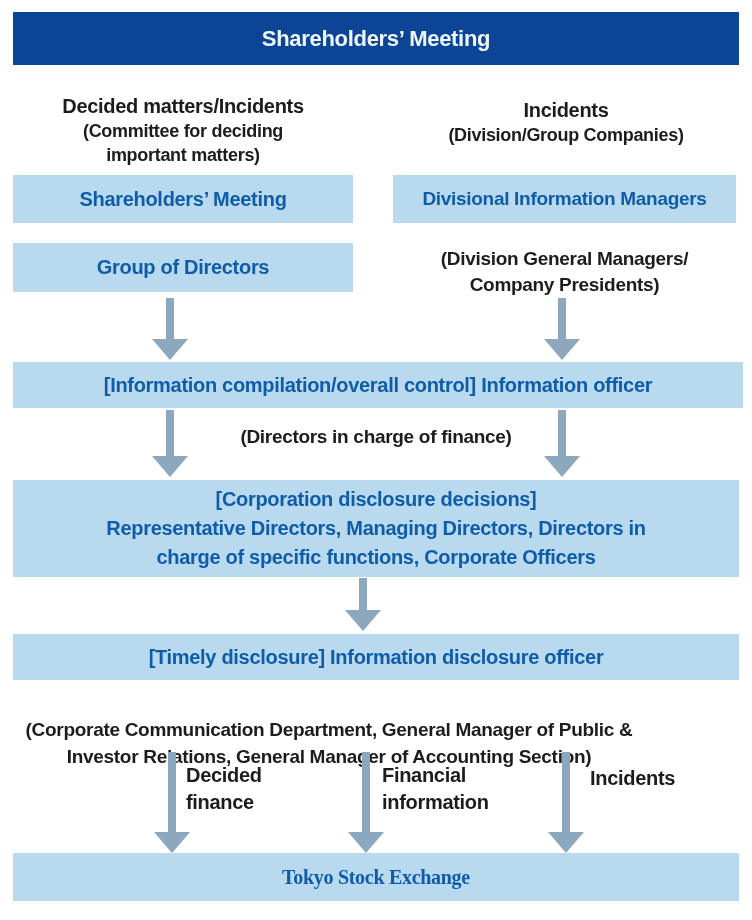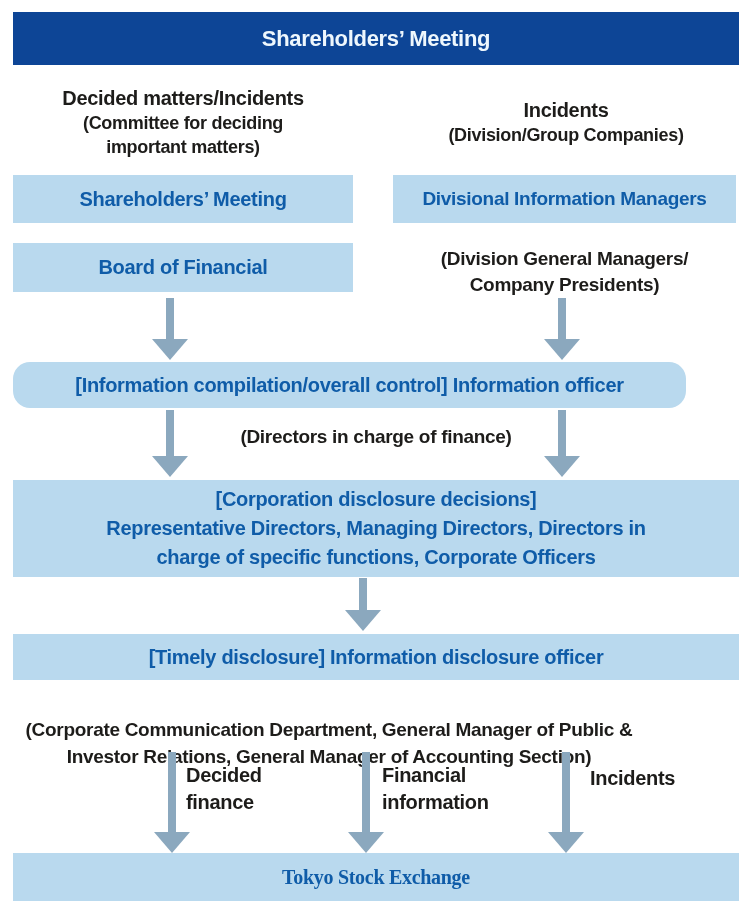--- a/index.html
+++ b/index.html
@@ -60,47 +60,47 @@
 </style>
 </head>
 <body>
 
 <div class="canvas">
 
   <div class="abs header-bar">
     <span>Shareholders’ Meeting</span>
   </div>
 
-  <div class="abs col-heading" style="left:13px;top:86px;width:340px;">
+  <div class="abs col-heading" style="left:13px;top:94px;width:340px;">
     <div class="main">Decided matters/Incidents</div>
     <div class="sub">(Committee for deciding
 important matters)</div>
   </div>
   <div class="abs col-heading" style="left:393px;top:98px;width:346px;">
     <div class="main">Incidents</div>
     <div class="sub">(Division/Group Companies)</div>
   </div>
 
   <div class="abs box" style="left:13px;top:175px;width:340px;height:48px;">Shareholders’ Meeting</div>
-  <div class="abs box" style="left:13px;top:243px;width:340px;height:49px;">Board of Financial</div>
+  <div class="abs box" style="left:13px;top:243px;width:340px;height:49px;">Group of Directors</div>
 
   <div class="abs note" style="left:393px;top:246px;width:343px;">(Division General Managers/
 Company Presidents)</div>
   <div class="abs box" style="left:393px;top:175px;width:343px;height:48px;font-size:19px;">Divisional Information Managers</div>
 
   <div class="abs arrow" style="left:152px;top:298px;height:62px;">
       <span class="shaft"></span>
       <span class="head"></span>
     </div>
   <div class="abs arrow" style="left:544px;top:298px;height:62px;">
       <span class="shaft"></span>
       <span class="head"></span>
     </div>
 
-  <div class="abs box" style="left:13px;top:362px;width:673px;height:46px;border-radius:17px;">[Information compilation/overall control] Information officer</div>
+  <div class="abs box" style="left:13px;top:362px;width:730px;height:46px;">[Information compilation/overall control] Information officer</div>
   <div class="abs note" style="left:0px;top:424px;width:752px;">(Directors in charge of finance)</div>
 
   <div class="abs arrow" style="left:152px;top:410px;height:67px;">
       <span class="shaft"></span>
       <span class="head"></span>
     </div>
   <div class="abs arrow" style="left:544px;top:410px;height:67px;">
       <span class="shaft"></span>
       <span class="head"></span>
     </div>

